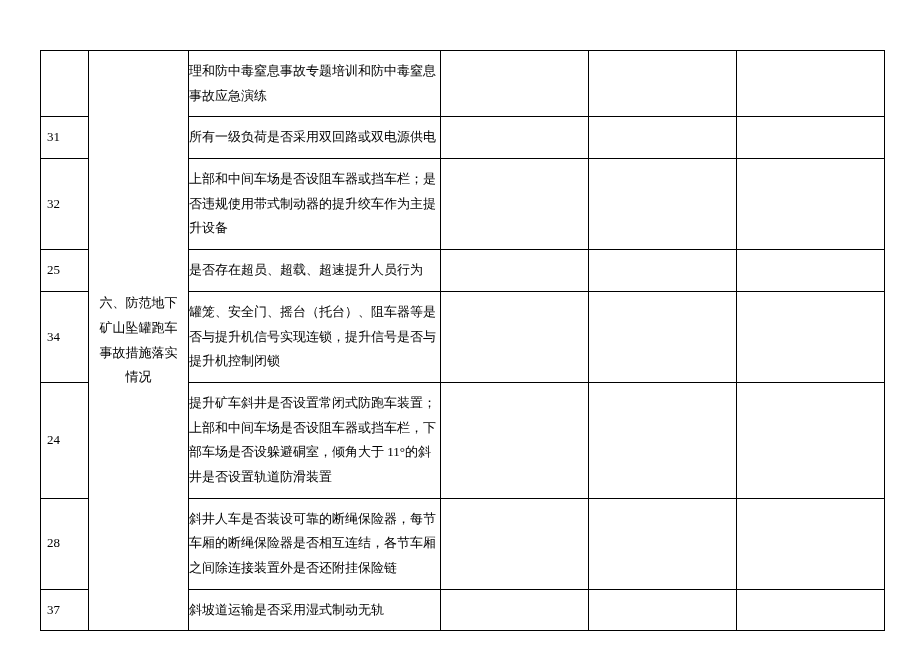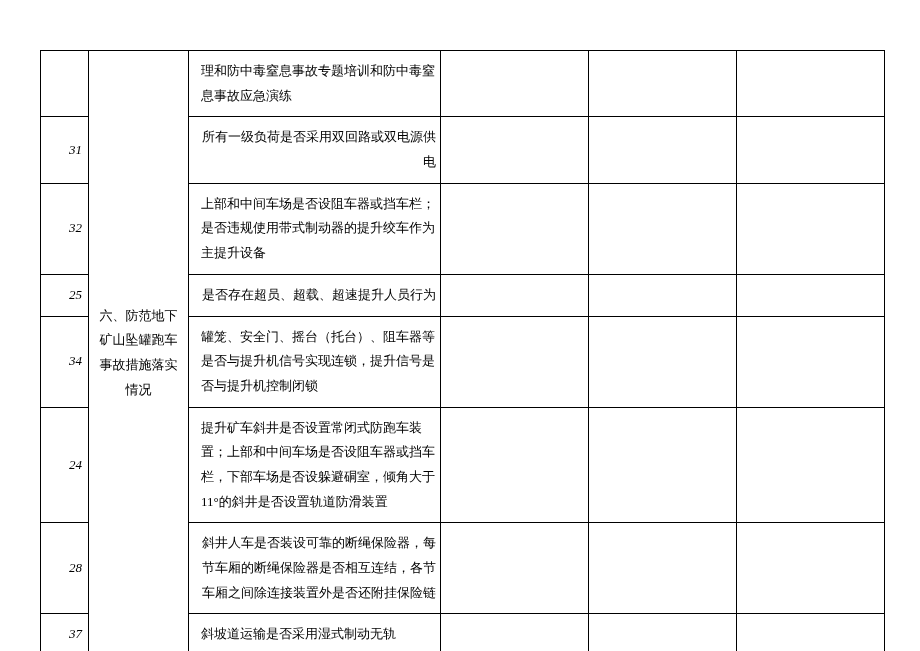--- a/index.html
+++ b/index.html
@@ -22,45 +22,43 @@
     }
     td {
       border: 1px solid #000;
       padding: 8px 6px;
       vertical-align: middle;
       line-height: 1.9;
       word-wrap: break-word;
     }
     .col-num {
       width: 48px;
-      text-align: right;
-      font-style: italic;
+      text-align: left;
     }
     .col-cat {
       width: 100px;
       text-align: center;
     }
     .col-desc {
       width: 252px;
       text-align: left;
-      padding-left: 12px;
+      padding-left: 0;
       padding-right: 4px;
     }
     .col-4 {
       width: 148px;
     }
     .col-5 {
       width: 148px;
     }
     .col-6 {
       width: 148px;
     }
     .desc-bottom {
       vertical-align: bottom;
-      text-align: right;
     }
   </style>
 </head>
 <body>
 
 <table>
   <tbody>
     <tr>
       <td class="col-num"></td>
       <td class="col-cat" rowspan="8">六、防范地下矿山坠罐跑车事故措施落实情况</td>

